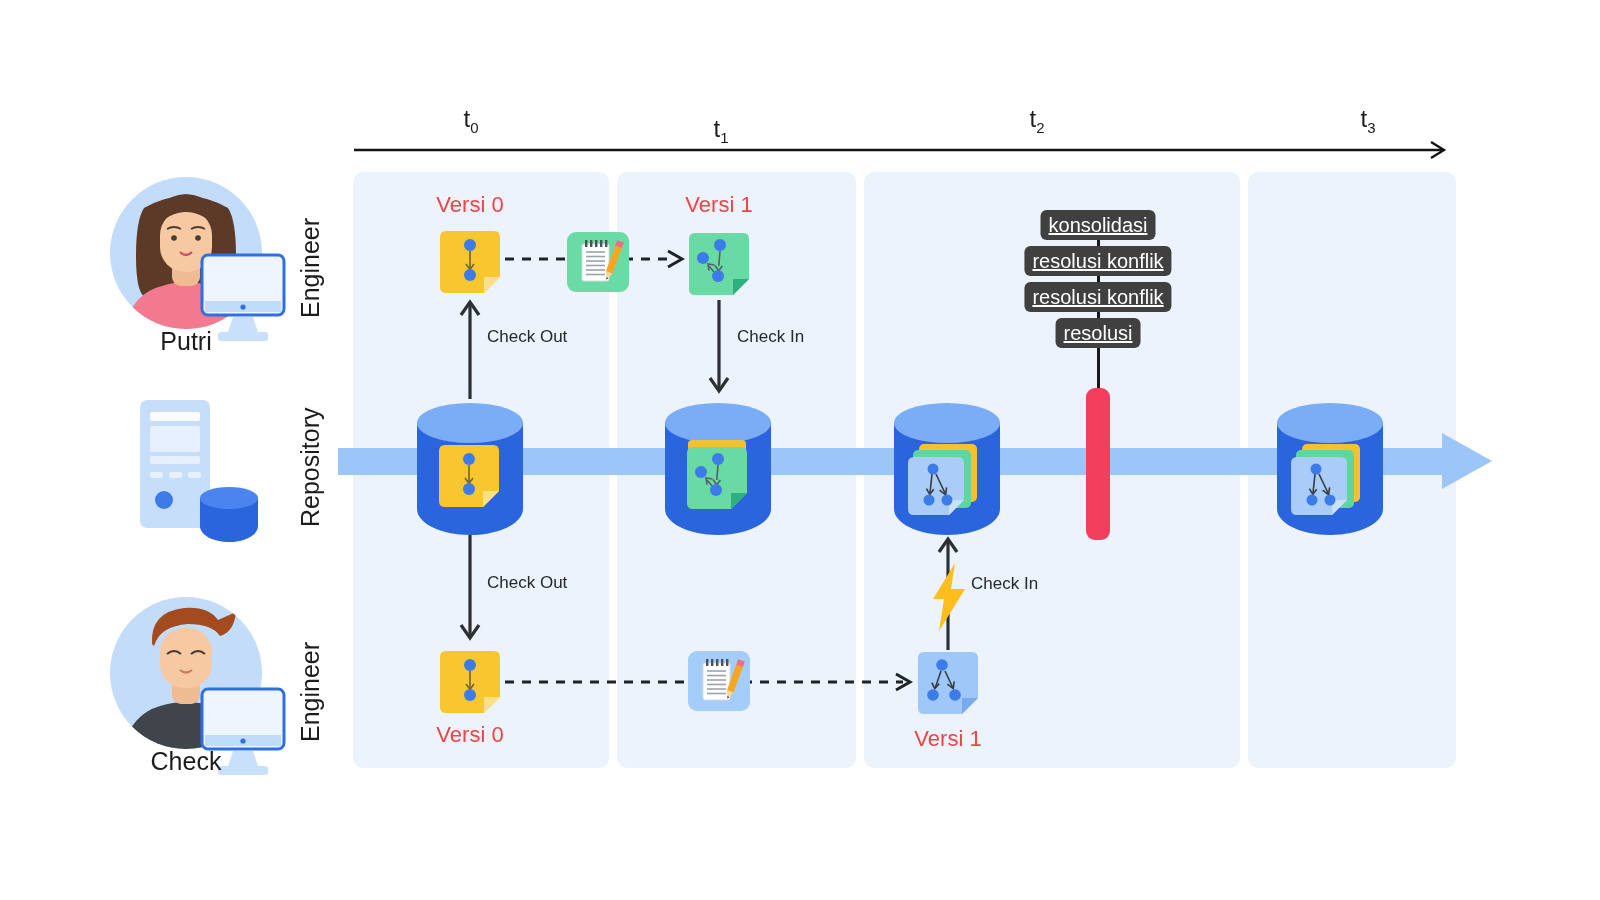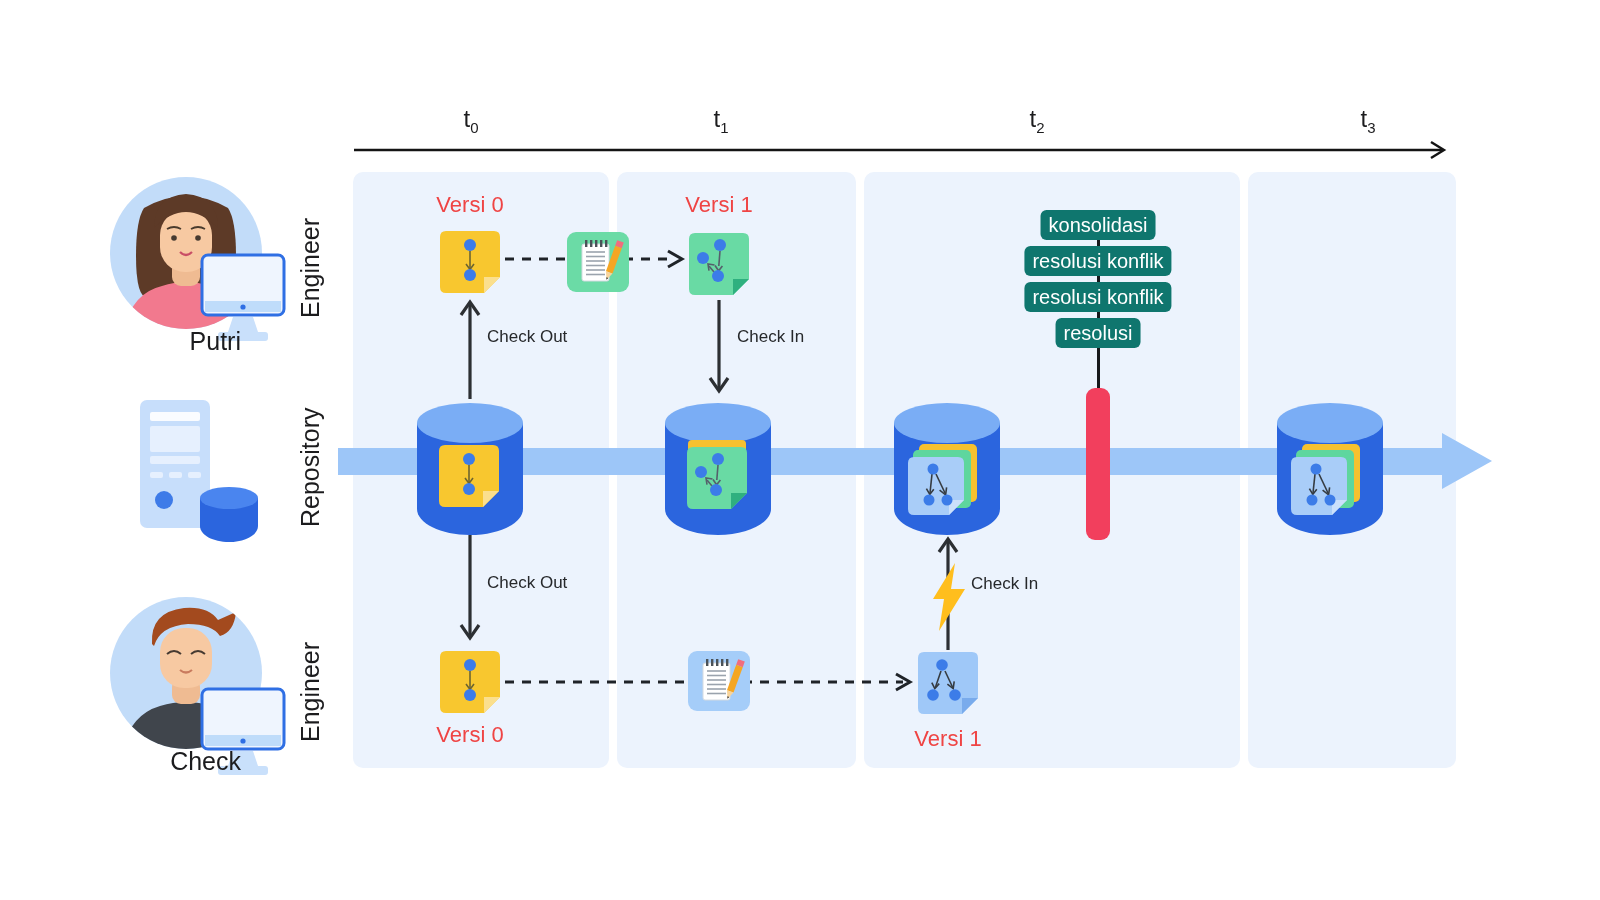--- a/index.html
+++ b/index.html
@@ -9,38 +9,38 @@
   .panel{background:#ECF3FD;border-radius:10px;}
   .tick{font-size:24px;color:#1c1c1e;transform:translateX(-50%);white-space:nowrap;}
   .tick sub{font-size:15px;}
   .vlabel{writing-mode:vertical-rl;transform:rotate(180deg);font-size:25px;color:#1c1c1e;
           display:flex;align-items:center;justify-content:center;white-space:nowrap;}
   .band{background:#9DC6F8;}
   .band-head{width:0;height:0;border-top:28px solid transparent;border-bottom:28px solid transparent;
              border-left:50px solid #9DC6F8;}
   .flow-label{font-size:17px;color:#26282b;white-space:nowrap;}
   .versi-label{font-size:22px;color:#ef4444;transform:translateX(-50%);white-space:nowrap;}
-  .name-label{font-size:25px;color:#1c1c1e;text-align:right;width:110px;}
-  .merge-label{transform:translateX(-50%);background:#0f766e;color:#ffffff;font-size:20px;
-               line-height:30px;height:30px;padding:0 8px;border-radius:6px;white-space:nowrap;}
+  .name-label{font-size:25px;color:#1c1c1e;text-align:center;width:110px;}
+  .merge-label{transform:translateX(-50%);background:#404040;color:#ffffff;font-size:20px;
+               line-height:30px;height:30px;padding:0 8px;border-radius:6px;white-space:nowrap;text-decoration:underline;}
   .merge-line{width:3px;background:#16181b;}
   .merge-bar{width:24px;height:152px;border-radius:9px;background:#F23F5D;}
 </style>
 </head>
 <body>
 
 <div id="canvas">
 
   <div class="abs panel" style="left:353px;top:172px;width:256px;height:596px"></div>
   <div class="abs panel" style="left:617px;top:172px;width:239px;height:596px"></div>
   <div class="abs panel" style="left:864px;top:172px;width:376px;height:596px"></div>
   <div class="abs panel" style="left:1248px;top:172px;width:208px;height:596px"></div>
 
   <div class="abs tick" style="left:471px;top:105px"><span>t</span><sub>0</sub></div>
-  <div class="abs tick" style="left:721px;top:105px"><span>t</span><sub>1</sub></div>
+  <div class="abs tick" style="left:721px;top:115px"><span>t</span><sub>1</sub></div>
   <div class="abs tick" style="left:1037px;top:105px"><span>t</span><sub>2</sub></div>
   <div class="abs tick" style="left:1368px;top:105px"><span>t</span><sub>3</sub></div>
 
   <svg class="abs" style="left:350px;top:138px" width="1110" height="24">
     <line x1="4" y1="12" x2="1092" y2="12" stroke="#141414" stroke-width="2.4"></line>
     <path d="M1081,4 L1094,12 L1081,20" fill="none" stroke="#141414" stroke-width="2.4"></path>
   </svg>
 
   <div class="abs band" style="left:338px;top:448px;width:1104px;height:27px"></div>
   <div class="abs band-head" style="left:1442px;top:433px"></div>

